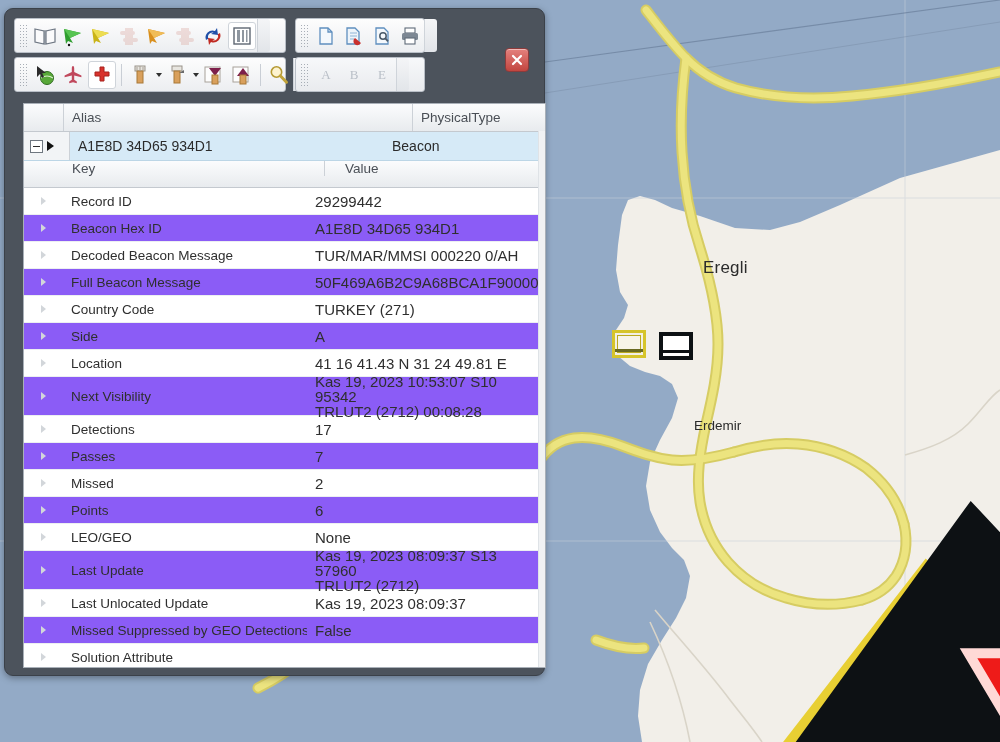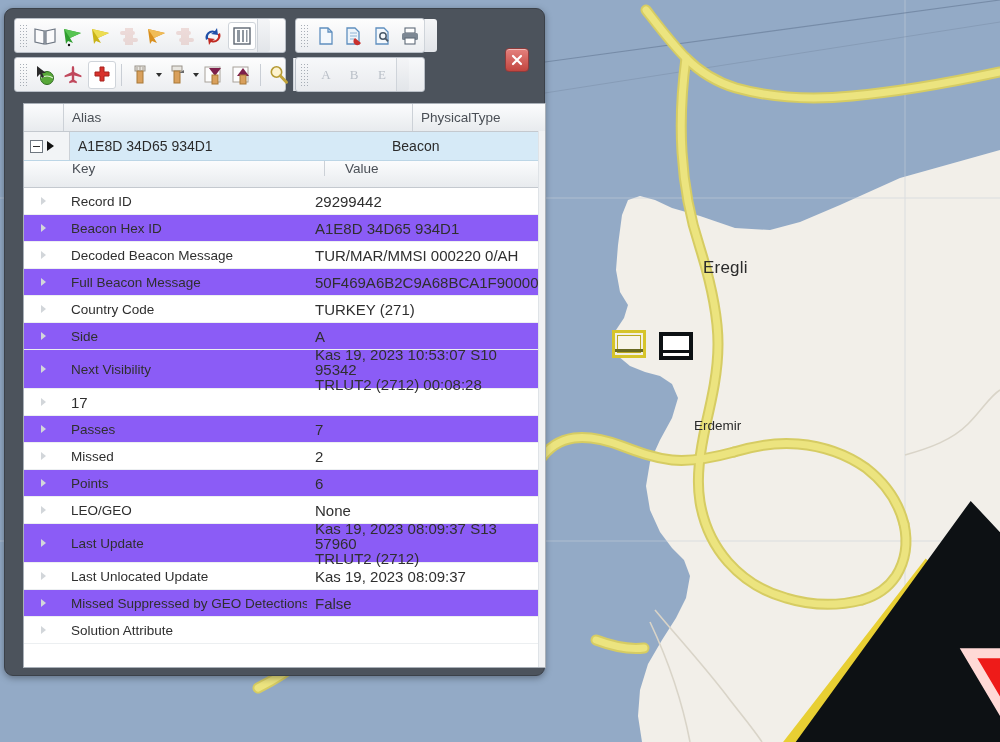--- a/index.html
+++ b/index.html
@@ -507,32 +507,40 @@
         <div class="k">Country Code</div>
         <div class="v">TURKEY (271)</div>
       </div>
     <div class="kv-row h1 alt">
         <div class="gut">
           <div class="tri-s"></div>
         </div>
         <div class="k">Side</div>
         <div class="v">A</div>
       </div>
+    <div class="kv-row h1">
+        <div class="gut">
+          <div class="tri-s"></div>
+        </div>
+        <div class="k">Location</div>
+        <div class="v">41 16 41.43 N  31 24 49.81 E</div>
+      </div>
     <div class="kv-row h2 alt">
         <div class="gut">
           <div class="tri-s"></div>
         </div>
         <div class="k">Next Visibility</div>
         <div class="v">Kas 19, 2023 10:53:07 S10 95342
 TRLUT2 (2712) 00:08:28</div>
       </div>
     <div class="kv-row h1">
         <div class="gut">
           <div class="tri-s"></div>
         </div>
+        <div class="k">Detections</div>
         <div class="v">17</div>
       </div>
     <div class="kv-row h1 alt">
         <div class="gut">
           <div class="tri-s"></div>
         </div>
         <div class="k">Passes</div>
         <div class="v">7</div>
       </div>
     <div class="kv-row h1">

